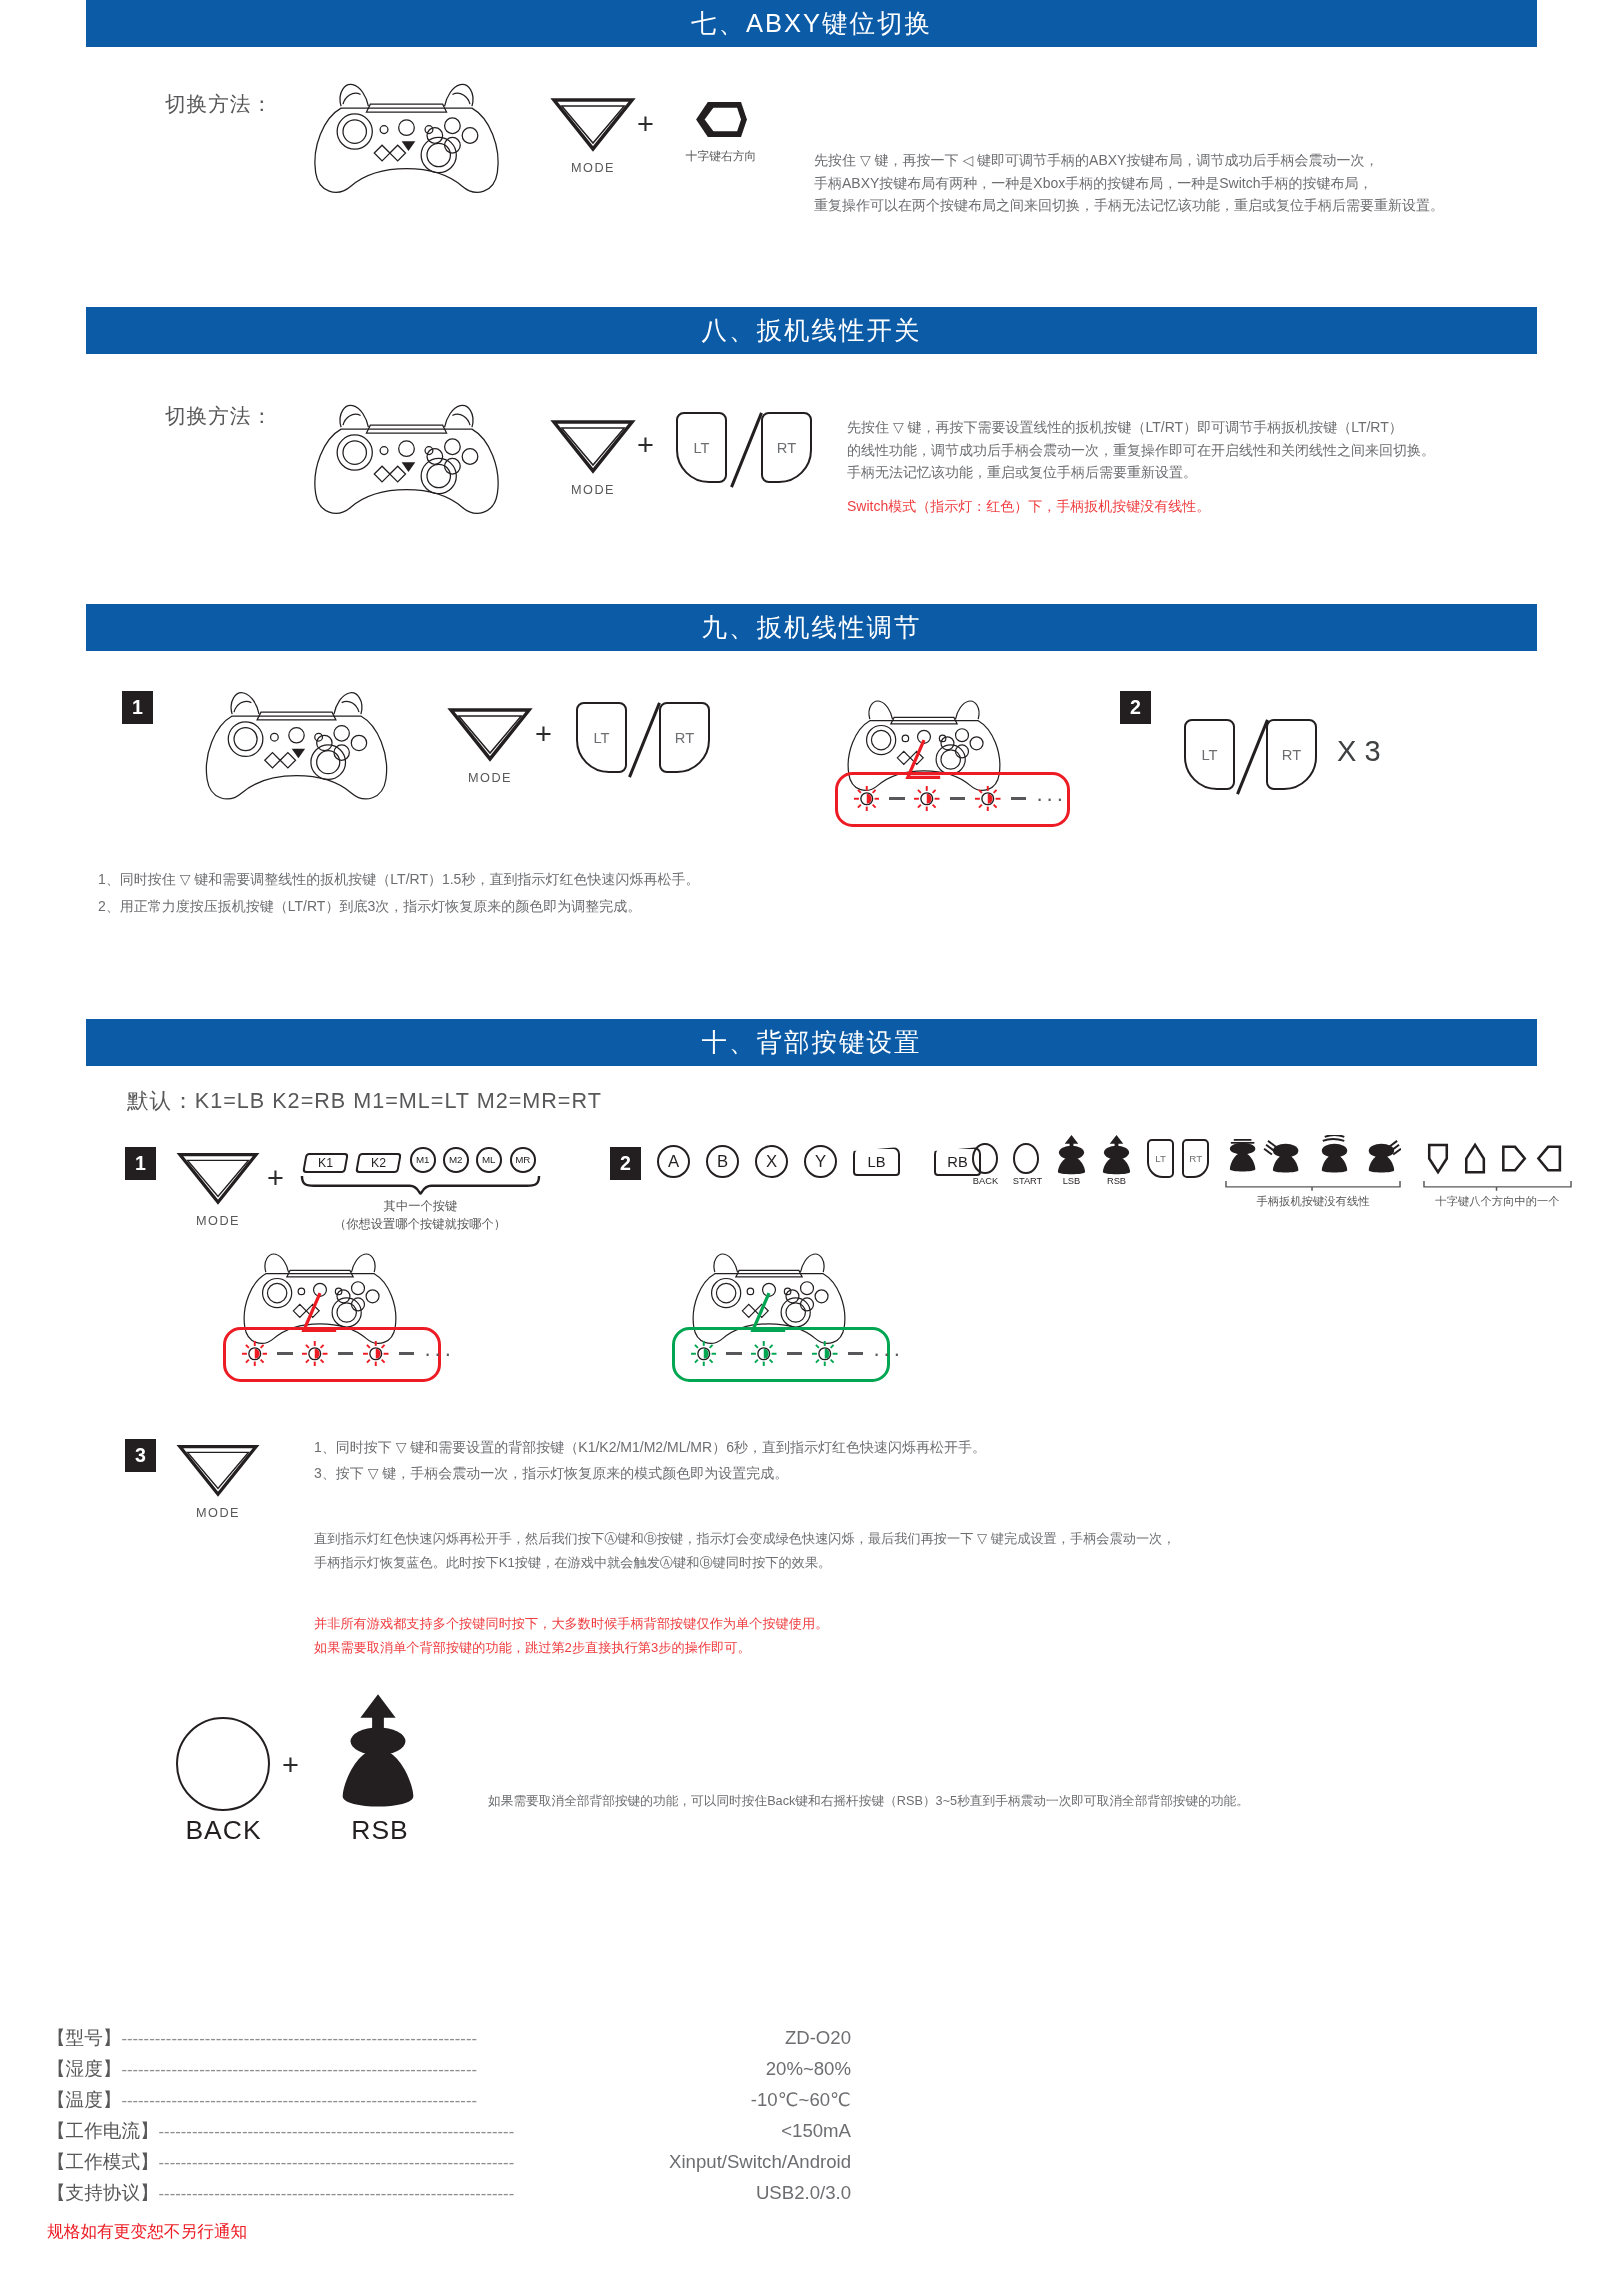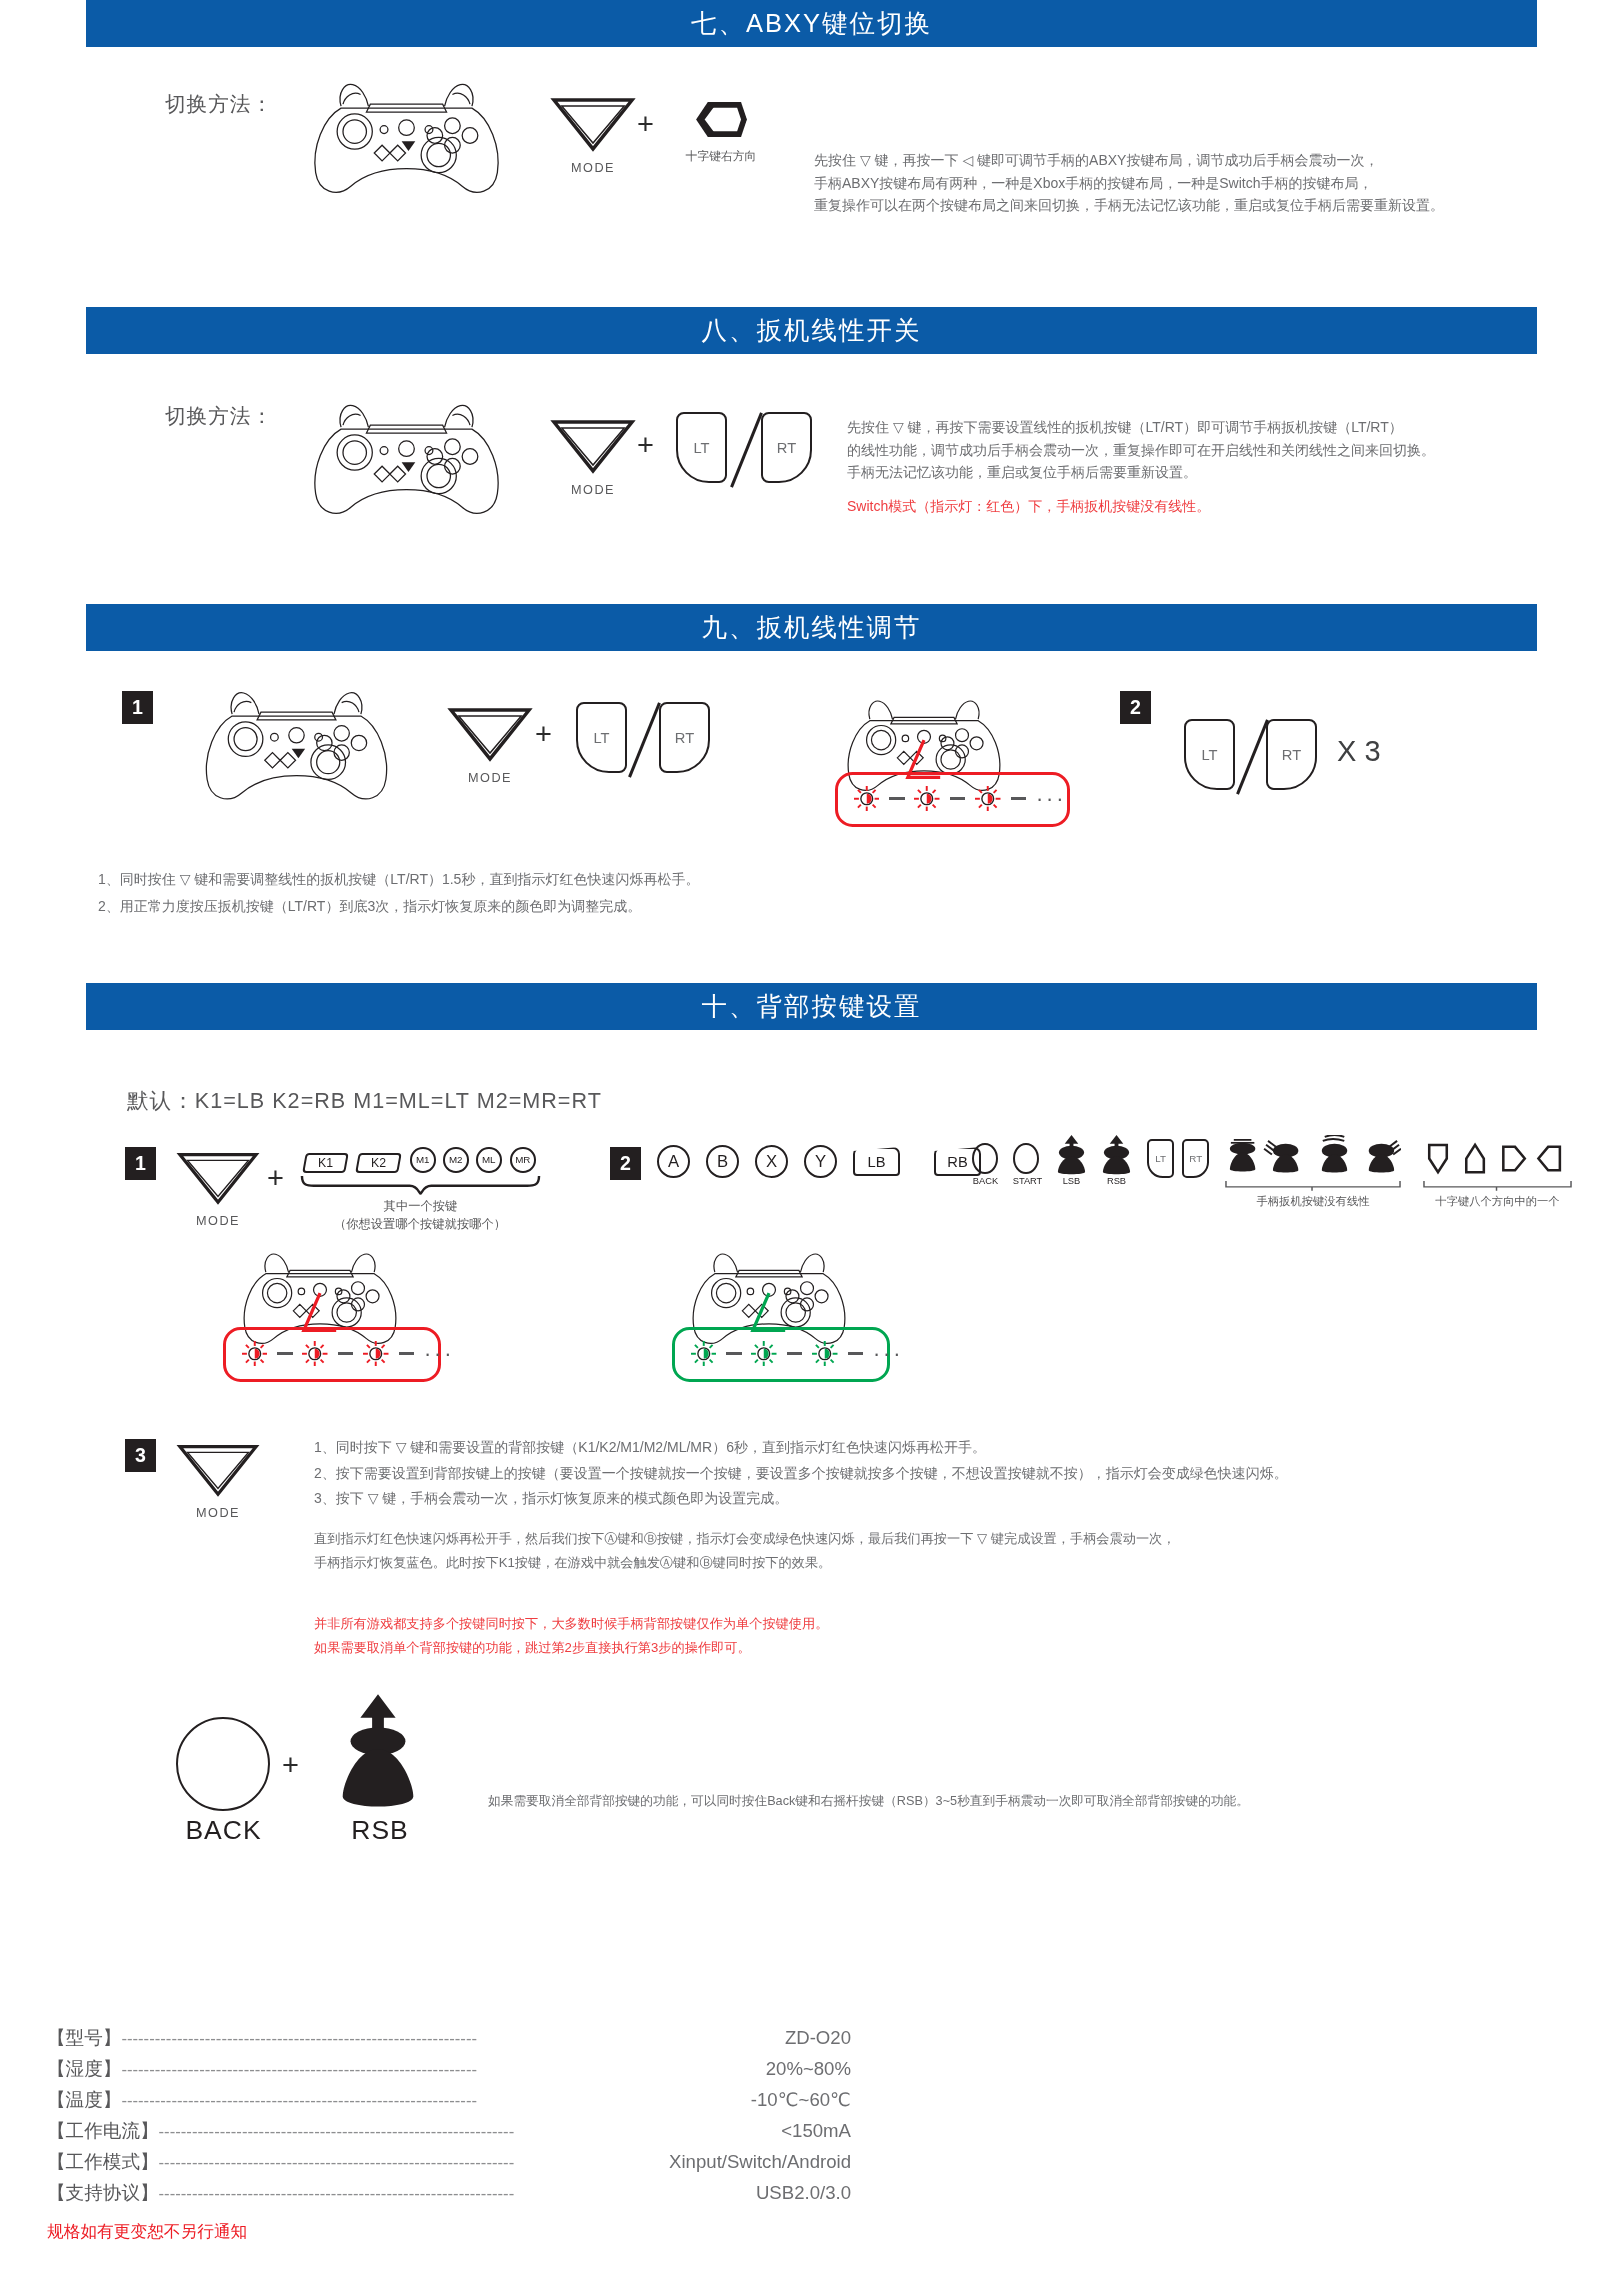--- a/index.html
+++ b/index.html
@@ -340,21 +340,21 @@
   <div class="trig rt" style="left:1266px; top:719px; width:51px; height:71px;">
     <span>RT</span>
   </div>
   <div style="position:absolute; left:1337px; top:735px; font-size:29px; color:#3f4042;">X 3</div>
 
   <div class="para" style="left:98px; top:866px; width:980px; line-height:26.5px;">
     <div>1、同时按住 ▽ 键和需要调整线性的扳机按键（LT/RT）1.5秒，直到指示灯红色快速闪烁再松手。</div>
     <div>2、用正常力度按压扳机按键（LT/RT）到底3次，指示灯恢复原来的颜色即为调整完成。</div>
   </div>
 
-  <div class="bar" style="top:983px;">
+  <div class="bar" style="top:1019px;">
     <span>十、背部按键设置</span>
   </div>
 
   <div class="ttl" style="left:127px; top:1086px; font-size:21.6px;">默认：K1=LB  K2=RB  M1=ML=LT  M2=MR=RT</div>
 
   <div class="badge" style="left:125px; top:1147px;">1</div>
 
   <div class="mode-wrap" style="left:169px; top:1149px; width:98px;">
     <svg width="86" height="57" viewBox="0 0 88 60">
       <polygon points="4,6 84,6 44,56" fill="none" stroke="#231f20" stroke-width="3.5"></polygon>
@@ -637,21 +637,20 @@
   <div class="mode-wrap" style="left:169px; top:1441px; width:98px;">
     <svg width="86" height="57" viewBox="0 0 88 60">
       <polygon points="4,6 84,6 44,56" fill="none" stroke="#231f20" stroke-width="3.5"></polygon>
       <polygon points="12,12 76,12 44,50" fill="none" stroke="#231f20" stroke-width="1.5"></polygon>
     </svg>
     <div class="mode-lbl">MODE</div>
   </div>
 
   <div class="para" style="left:314px; top:1435px; width:1264px; line-height:25.5px;">
     <div>1、同时按下 ▽ 键和需要设置的背部按键（K1/K2/M1/M2/ML/MR）6秒，直到指示灯红色快速闪烁再松开手。</div>
-    <div>2、按下需要设置到背部按键上的按键（要设置一个按键就按一个按键，要设置多个按键就按多个按键，不想设置按键就不按），指示灯会变成绿色快速闪烁。</div>
     <div>3、按下 ▽ 键，手柄会震动一次，指示灯恢复原来的模式颜色即为设置完成。</div>
   </div>
 
   <div class="para" style="left:314px; top:1527px; width:1284px; line-height:23.5px; font-size:13.2px;">
     <div>直到指示灯红色快速闪烁再松开手，然后我们按下Ⓐ键和Ⓑ按键，指示灯会变成绿色快速闪烁，最后我们再按一下 ▽ 键完成设置，手柄会震动一次，</div>
     <div>手柄指示灯恢复蓝色。此时按下K1按键，在游戏中就会触发Ⓐ键和Ⓑ键同时按下的效果。</div>
   </div>
 
   <div class="para red" style="left:314px; top:1612px; width:1274px; line-height:23.5px; font-size:13.2px;">
     <div>并非所有游戏都支持多个按键同时按下，大多数时候手柄背部按键仅作为单个按键使用。</div>

